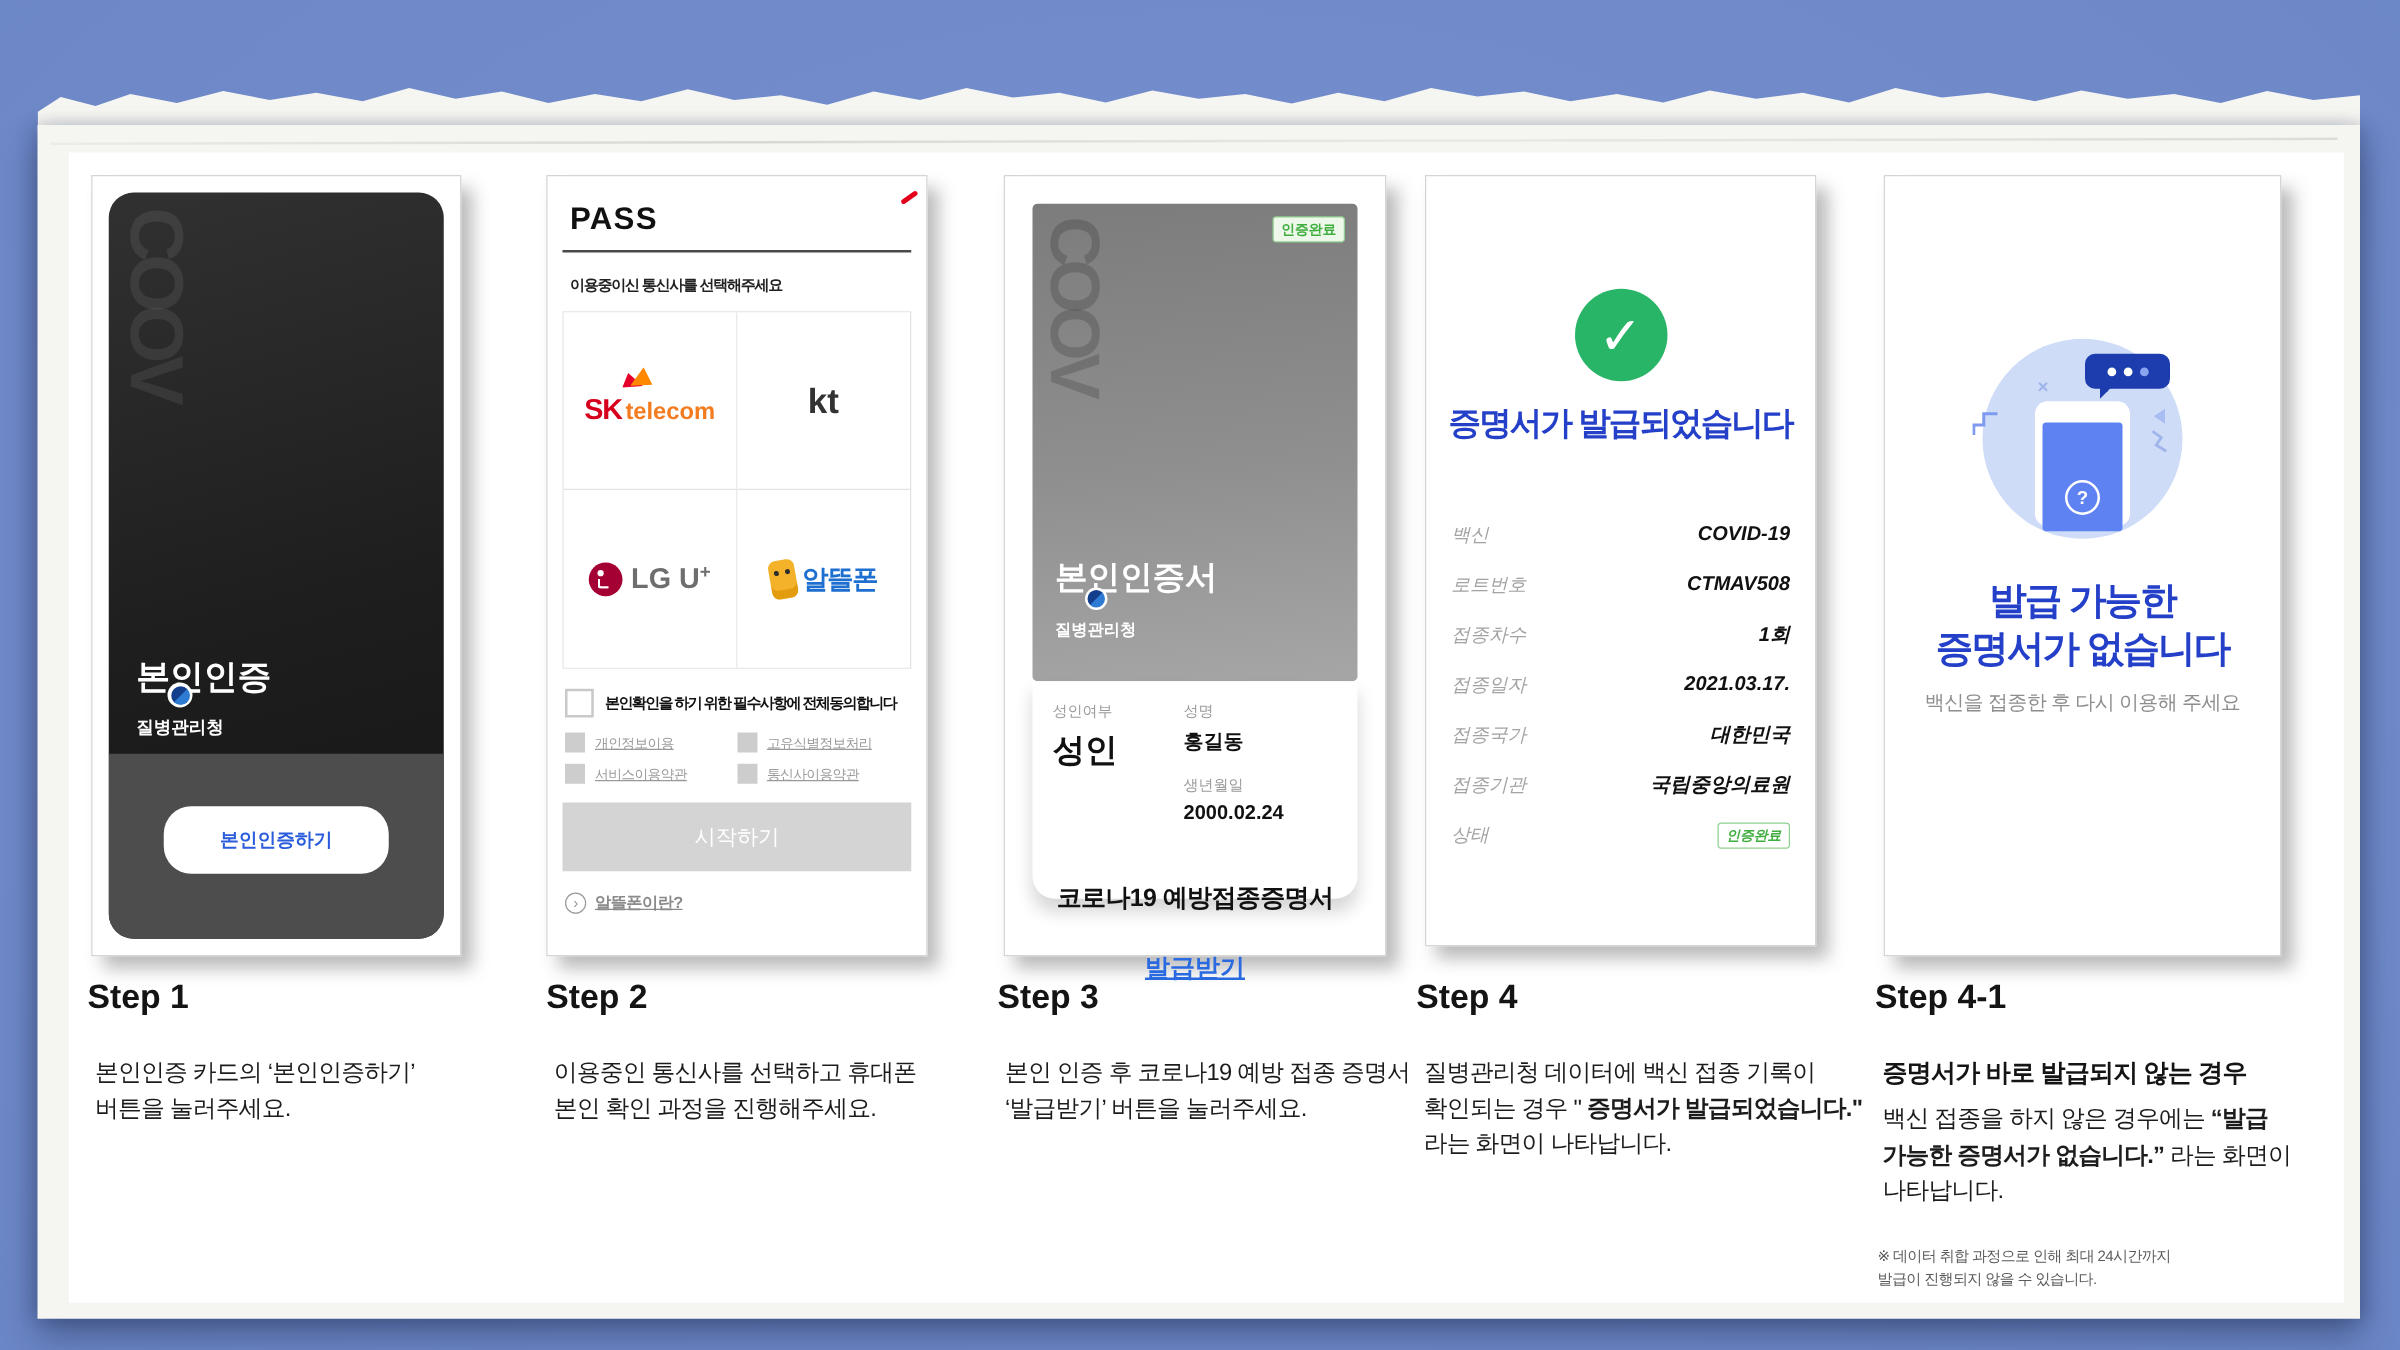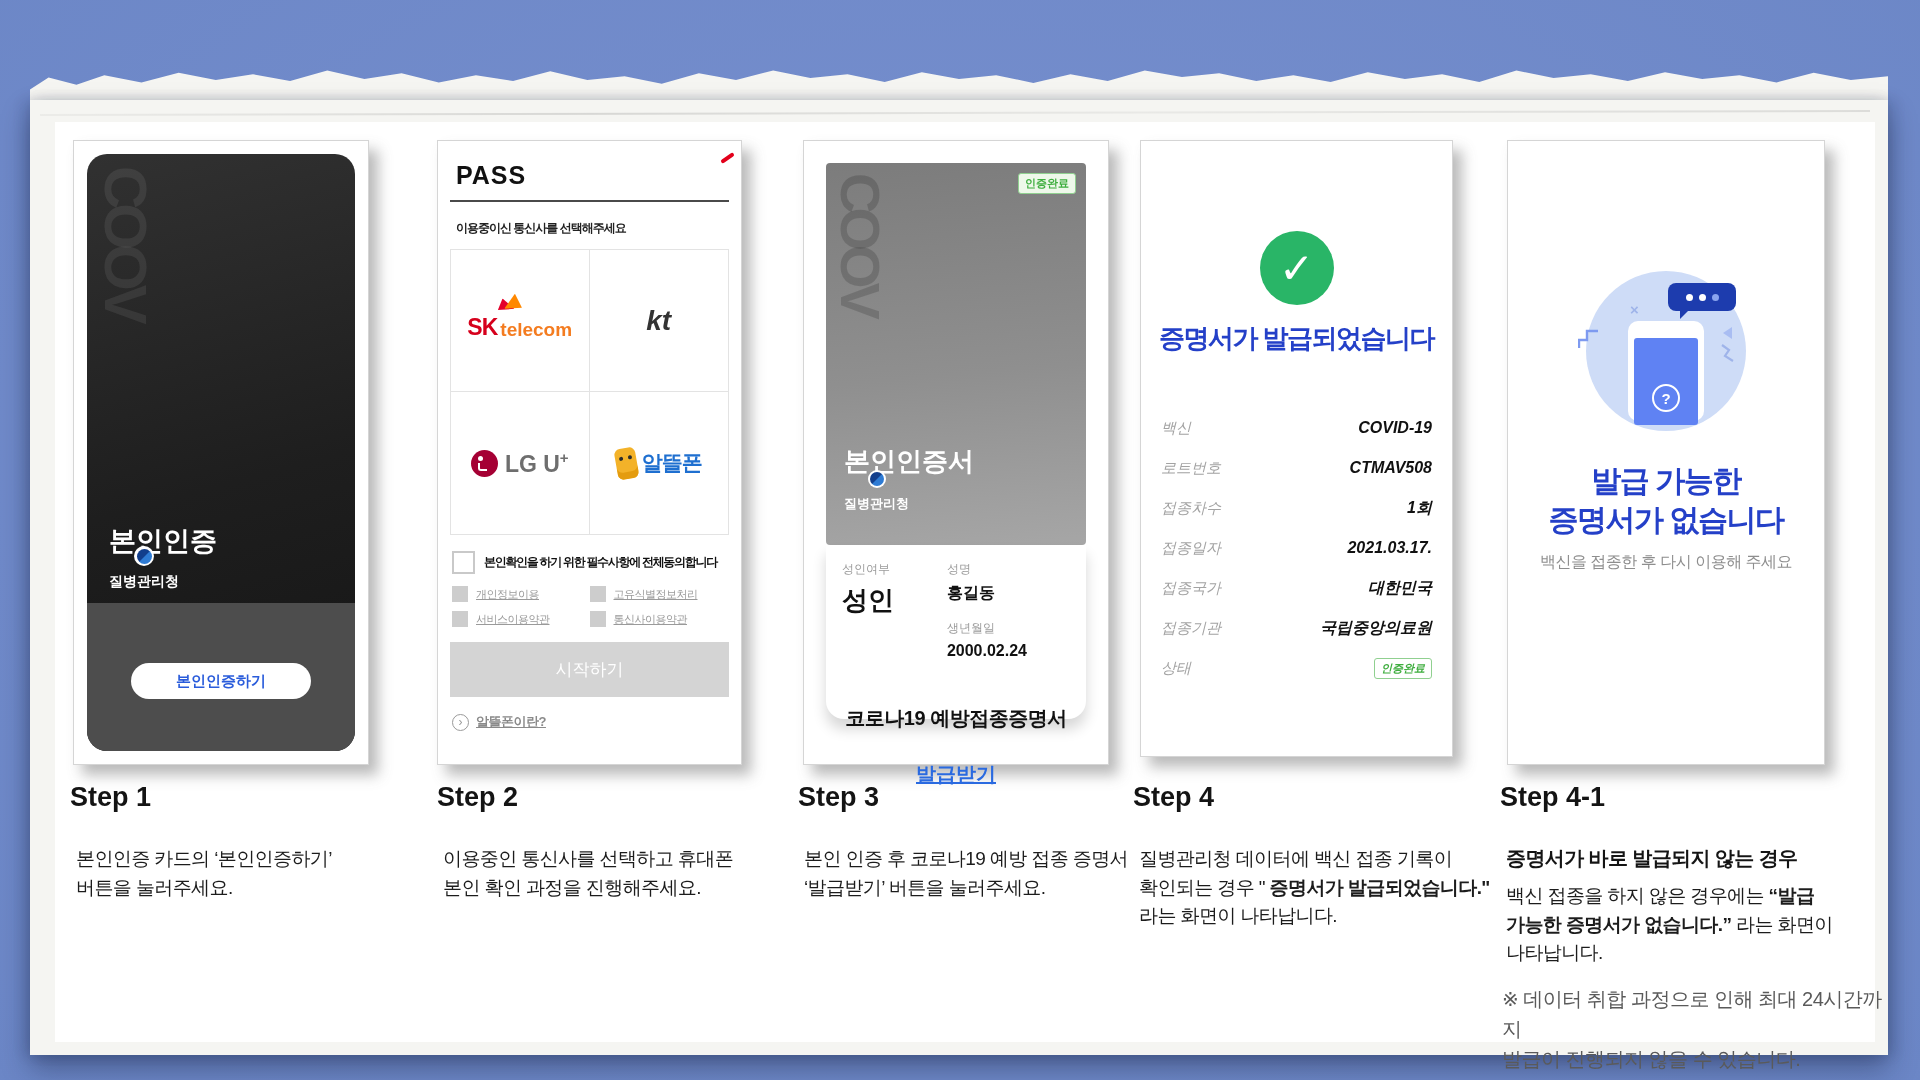--- a/index.html
+++ b/index.html
@@ -32,42 +32,42 @@
   .p1-watermark { position:absolute; left:4px; top:12px; writing-mode:vertical-rl;
                font-size:60px; font-weight:bold; letter-spacing:-6px; color:rgba(255,255,255,.08); }
   .p1-bottom { position:absolute; left:0; right:0; bottom:0; height:148px; background:#4d4d4d; }
   .p1-title { position:absolute; left:22px; bottom:192px; color:#fff; font-size:27px; font-weight:bold; }
   .agency-row { display:flex; align-items:center; gap:7px; color:#fff; font-weight:bold;flex-direction:column; }
   .p1-agency { position:absolute; left:22px; bottom:160px; font-size:14px; }
   .logo-circle { width:20px; height:20px; border-radius:50%; background:#fff;
                  display:flex; align-items:center; justify-content:center; flex:0 0 auto; }
   .logo-swirl { width:15px; height:15px; border-radius:50%;
                 background:linear-gradient(135deg,#123e8c 48%,#2e7bd4 52%); }
-  .p1-button { position:absolute; left:50%; transform:translateX(-50%); bottom:52px; width:180px; height:36px;
+  .p1-button { position:absolute; left:50%; transform:translateX(-50%); bottom:52px; width:180px; height:54px;
                background:#fff; border-radius:22px; color:#2a5cdb; font-weight:bold; font-size:15px;
                display:flex; align-items:center; justify-content:center; border:none; cursor:pointer; }
 
   
   .p2-body { position:absolute; inset:12px; background:#fff; }
   .p2-title { margin:8px 6px 0; font-size:25px; font-weight:800; color:#111; letter-spacing:1px; }
   .p2-divider { height:2px; background:#4a4a4a; margin-top:10px; }
   .p2-subtitle { margin:18px 6px 0; font-size:12px; font-weight:bold; color:#222; letter-spacing:-1px; }
   .p2-grid { margin-top:12px; display:grid; grid-template-columns:1fr 1fr; border:1px solid #e3e3e3; }
   .p2-cell { height:142px; display:flex; align-items:center; justify-content:center; background:#fff; cursor:pointer; }
   .p2-cell:nth-child(odd) { border-right:1px solid #e3e3e3; }
   .p2-cell:nth-child(-n+2) { border-bottom:1px solid #e3e3e3; }
   .sk-row { display:flex; align-items:flex-end; gap:3px; position:relative; padding-top:14px; }
   .sk-mark { position:absolute; left:30px; top:-6px; width:26px; height:24px; }
   .sk-wing1 { position:absolute; left:0; top:4px; width:16px; height:16px; background:#e4002b;
               clip-path:polygon(50% 0,100% 85%,0 60%); transform:rotate(-18deg); }
   .sk-wing2 { position:absolute; left:9px; top:0; width:17px; height:17px; background:#ff8800;
               clip-path:polygon(40% 0,100% 70%,0 100%); transform:rotate(14deg); }
   .sk-prefix { color:#d6001c; font-weight:800; font-size:23px; letter-spacing:-1px; }
   .sk-suffix { color:#f47c20; font-weight:bold; font-size:19px; }
-  .kt-text { font-size:28px; font-weight:800; color:#333; position:relative; font-style:italic; }
+  .kt-text { font-size:28px; font-weight:800; color:#333; position:relative; }
   .kt-spark { position:absolute; right:-6px; top:3px; width:15px; height:4px; background:#e3001b;
               border-radius:2px; transform:rotate(-35deg); }
   .lg-row { display:flex; align-items:center; gap:7px; }
   .lg-circle { width:27px; height:27px; border-radius:50%; background:#a50034; position:relative; }
   .lg-eye { position:absolute; left:7px; top:6px; width:5px; height:5px; border-radius:50%; background:#fff; }
   .lg-mouth { position:absolute; left:7px; top:13px; width:9px; height:8px; border-left:2.5px solid #fff;
               border-bottom:2.5px solid #fff; border-radius:0 0 0 3px; }
   .lg-text { font-size:23px; font-weight:bold; color:#6e6e6e; }
   .lg-plus { font-size:15px; font-weight:bold; color:#6e6e6e; vertical-align:super; }
   .mvno-row { display:flex; align-items:center; gap:5px; }
@@ -157,21 +157,21 @@
   .sc2 { left:437px; width:340px; }
   .sc3 { left:798px; width:350px; }
   .sc4 { left:1133px;width:358px; }
   .sc5 { left:1500px;width:400px; }
   .step-label { font-size:27px; font-weight:600; color:#141414; }
   .step-desc { margin-top:32px; padding-left:6px; font-size:19px; line-height:1.5; color:#1c1c1c;
                white-space:pre-line; letter-spacing:-0.6px; }
   .step-desc b { font-weight:800; }
   .s41-heading { margin-top:32px; padding-left:6px; font-size:20px; font-weight:800; color:#141414; letter-spacing:-0.6px; }
   .s41-desc { margin-top:10px; }
-  .s41-note { margin-top:16px; padding-left:2px; font-size:20px; line-height:1.5; color:#5a5a5a;
+  .s41-note { margin-top:28px; padding-left:2px; font-size:12px; line-height:1.5; color:#5a5a5a;
               white-space:pre-line; letter-spacing:-0.5px; }
 </style>
 </head>
 <body>
 
 <div class="stage">
   <div class="paper-tear"></div>
   <div class="paper"></div>
   <div class="paper-crease"></div>
   <div class="content"></div>

